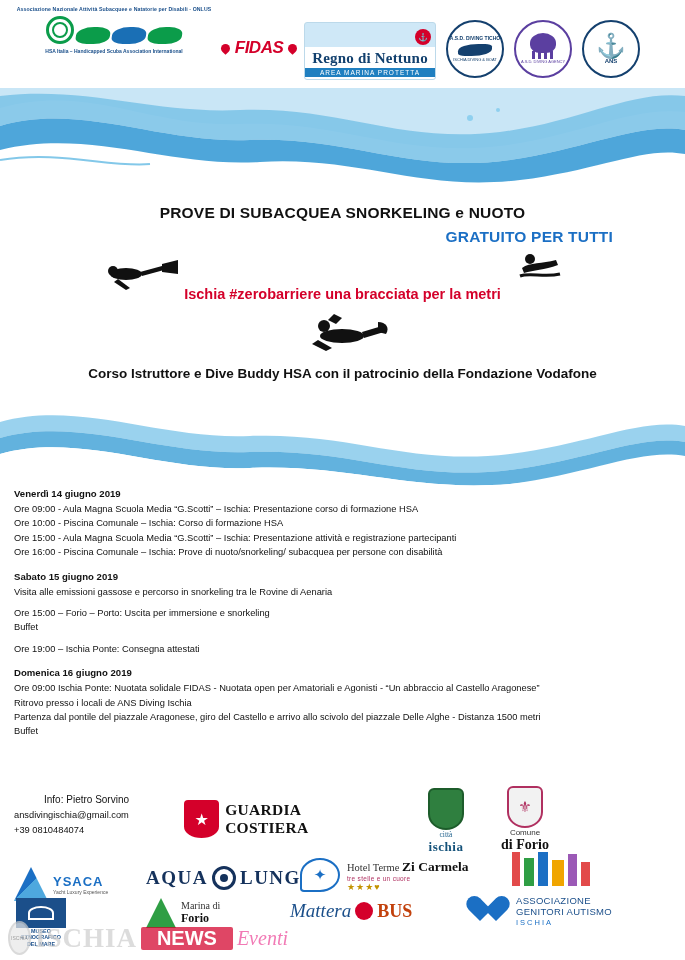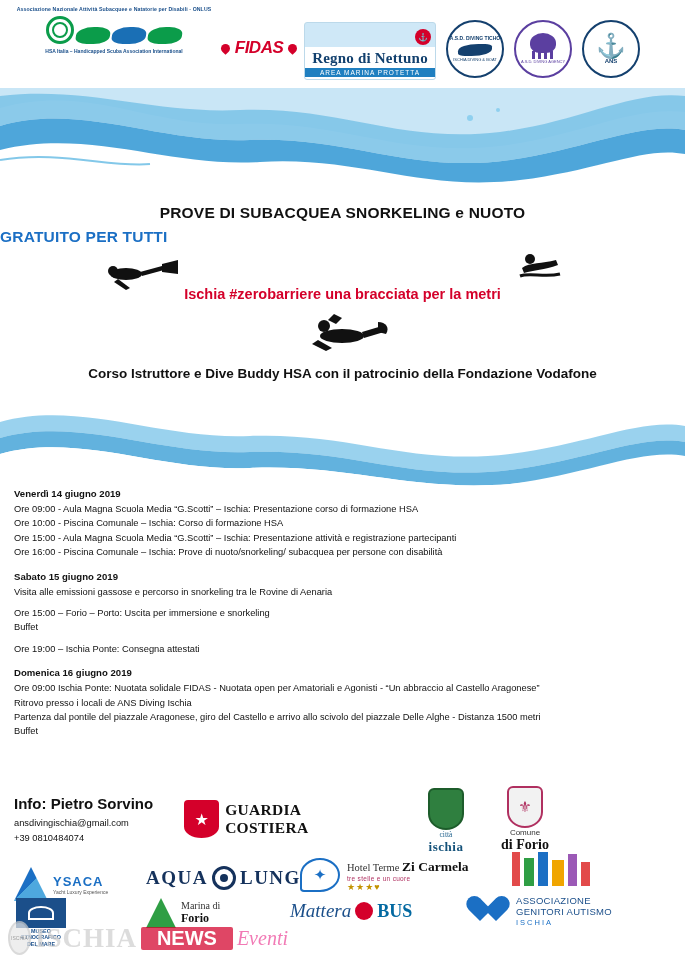--- a/index.html
+++ b/index.html
@@ -100,21 +100,21 @@
   
   .wave-top { position:absolute; top: 88px; left:0; width:685px; height:120px; }
   .wave-mid { position:absolute; top: 392px; left:0; width:685px; height:100px; }
 
   
   .hl1 {
     position:absolute; top:204px; left:0; width:685px; text-align:center;
     font-size:15.5px; font-weight:bold; color:#111; letter-spacing:.2px;
   }
   .hl2 {
-    position:absolute; top:228px; left:0; width:613px; text-align:left;
+    position:absolute; top:228px; left:0; width:613px; text-align:right;
     font-size:15.5px; font-weight:bold; color:#1b6fc4; letter-spacing:.2px;
   }
   .hl3 {
     position:absolute; top:286px; left:0; width:685px; text-align:center;
     font-size:14.5px; font-weight:bold; color:#d4002a;
   }
   .hl4 {
     position:absolute; top:366px; left:0; width:685px; text-align:center;
     font-size:13.5px; font-weight:bold; color:#111;
   }
@@ -125,21 +125,21 @@
 
   
   .program { position:absolute; top:488px; left:14px; width:660px; }
   .day-title { font-size:9.6px; font-weight:bold; color:#111; margin-bottom:3px; }
   .ev { font-size:9.3px; color:#111; line-height:1.55; }
   .gap { height:11px; }
   .gap-sm { height:7px; }
 
   
   .info { position:absolute; top:792px; left:14px; width:200px; }
-  .info .t { font-size:15px; font-weight:bold; color:#111; line-height:1.6; }
+  .info .t { font-size:10px; font-weight:normal; color:#111; line-height:1.6;margin-left:30px; }
   .info .l { font-size:9.3px; color:#111; line-height:1.6; }
 
   
   .sp { position:absolute; }
 
   .guardia { top:798px; left:184px; width:200px; height:42px; display:flex; align-items:center; gap:6px;}
   .guardia .shield {
     width:36px;height:38px;background:#d4002a;border-radius:4px 4px 50% 50%/4px 4px 30% 30%;
     display:flex;align-items:center;justify-content:center;color:#fff;font-size:16px;
   }
@@ -198,21 +198,21 @@
 
   .marina { top:898px; left:146px; width:120px; display:flex; align-items:center; gap:5px;}
   .marina .mi { width:30px;height:30px;background:#2f9e44;
     clip-path: polygon(50% 0, 100% 100%, 0 100%);}
   .marina .m1 { font-size:10px; color:#333; font-family:"Liberation Serif",serif;}
   .marina .m2 { font-size:12px; color:#111; font-family:"Liberation Serif",serif; font-weight:bold;}
 
   .mattera { top:900px; left:290px; width:180px; display:flex; align-items:center; gap:4px;}
   .mattera .m1 { font-family:"Liberation Serif",serif; font-style:italic; font-size:19px; color:#1b4f8a;}
   .mattera .flower { width:18px;height:18px;background:#d4002a;border-radius:50%;}
-  .mattera .m2 { font-family:"Liberation Serif",serif; font-weight:bold; font-size:18px; color:#0369a1;}
+  .mattera .m2 { font-family:"Liberation Serif",serif; font-weight:bold; font-size:18px; color:#c2410c;}
 
   .autismo { top:896px; left:480px; width:190px; display:flex; align-items:center; gap:6px;}
   .autismo .heart { width:30px;height:28px;position:relative;}
   .autismo .heart:before,.autismo .heart:after{
     content:"";position:absolute;width:16px;height:24px;background:#1b6fc4;border-radius:16px 16px 0 0;
   }
   .autismo .heart:before{left:0;transform:rotate(-45deg);transform-origin:0 100%;}
   .autismo .heart:after{left:0;transform:rotate(45deg);transform-origin:100% 100%;}
   .autismo .a1 { font-size:9.5px; font-weight:normal; color:#1b4f8a; line-height:1.15; letter-spacing:.3px;}
   .autismo .a2 { font-size:7.5px; color:#1b6fc4; letter-spacing:2px;}

